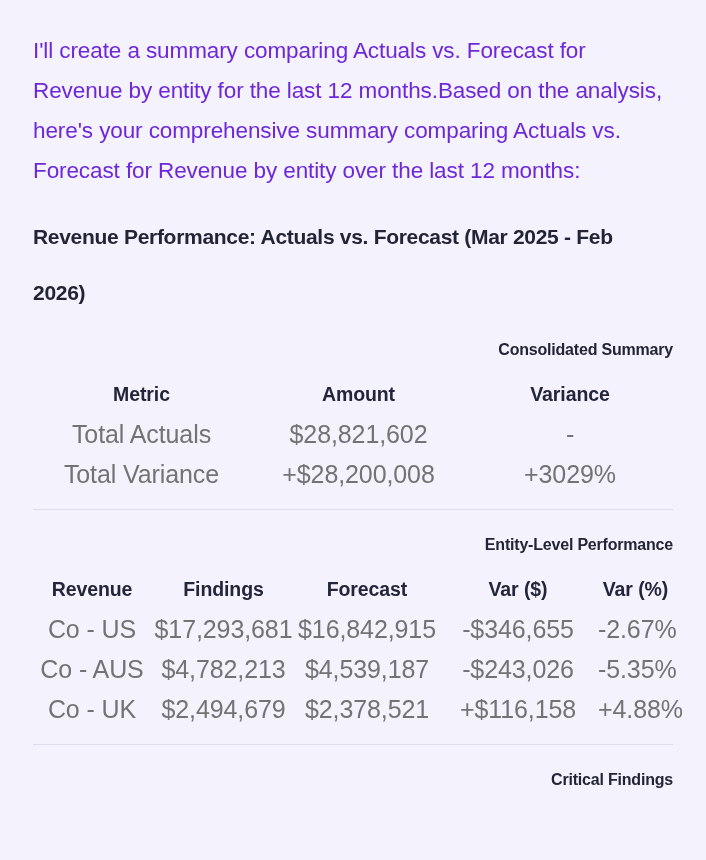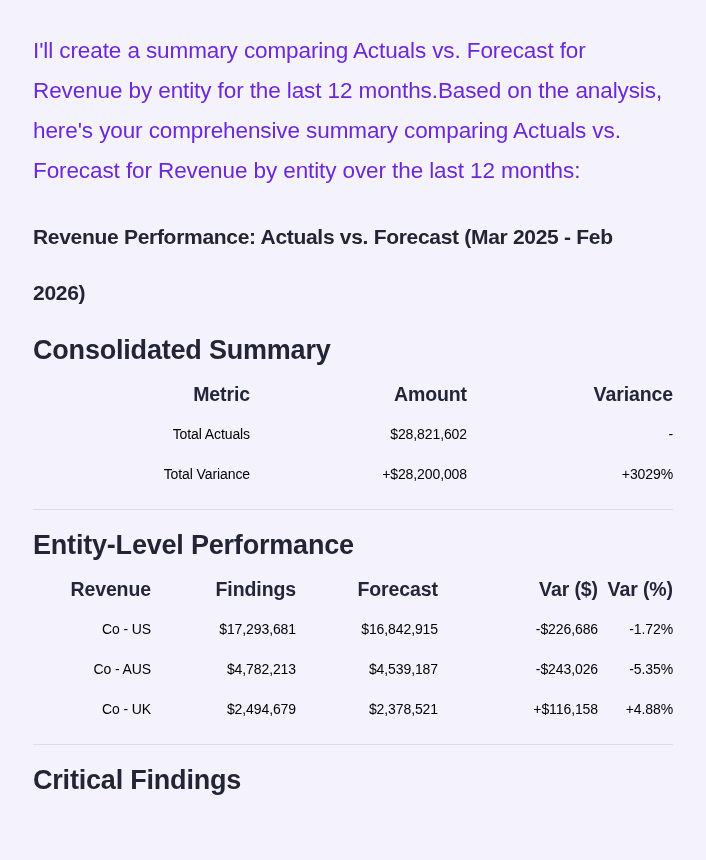--- a/index.html
+++ b/index.html
@@ -37,58 +37,59 @@
   .h-main {
     font-size: 21px;
     line-height: 56px;
     font-weight: 600;
     letter-spacing: -0.3px;
     color: #232536;
     margin: 18px 0 0 0;
     max-width: 600px;
   }
   .h-sub {
-    font-size: 27px;
+    font-size: 16px;
     font-weight: 600;
     letter-spacing: -0.2px;
     color: #232536;
     margin: 18px 0 0 0;
     line-height: 34px;
+    text-align: right;
   }
   .h-sub.tight {
     margin-top: 12px;
   }
 
   
   table.data {
     border-collapse: collapse;
     border-spacing: 0;
     width: 100%;
     table-layout: fixed;
     margin-top: 7px;
   }
   table.data th,
   table.data td {
-    text-align: right;
+    text-align: center;
     padding: 0;
     vertical-align: baseline;
     white-space: nowrap;
     line-height: 40px;
     height: 40px;
   }
   table.data th {
     font-size: 19.5px;
     font-weight: 700;
     color: #23253a;
     letter-spacing: -0.1px;
   }
   table.data td {
-    font-size: 14px;
+    font-size: 25px;
     font-weight: 400;
-    color: #000000;
+    color: #737373;
     letter-spacing: -0.1px;
   }
 
   
   .summary-table col.c-metric   { width: 217px; }
   .summary-table col.c-amount   { width: 217px; }
   .summary-table col.c-variance { width: auto; }
 
   
   .entity-table col.c-entity   { width: 118px; }
@@ -163,22 +164,22 @@
         <th>Forecast</th>
         <th>Var ($)</th>
         <th>Var (%)</th>
       </tr>
     </thead>
     <tbody>
       <tr>
         <td>Co - US</td>
         <td>$17,293,681</td>
         <td>$16,842,915</td>
-        <td>-$226,686</td>
-        <td>-1.72%</td>
+        <td>-$346,655</td>
+        <td>-2.67%</td>
       </tr>
       <tr>
         <td>Co - AUS</td>
         <td>$4,782,213</td>
         <td>$4,539,187</td>
         <td>-$243,026</td>
         <td>-5.35%</td>
       </tr>
       <tr>
         <td>Co - UK</td>

